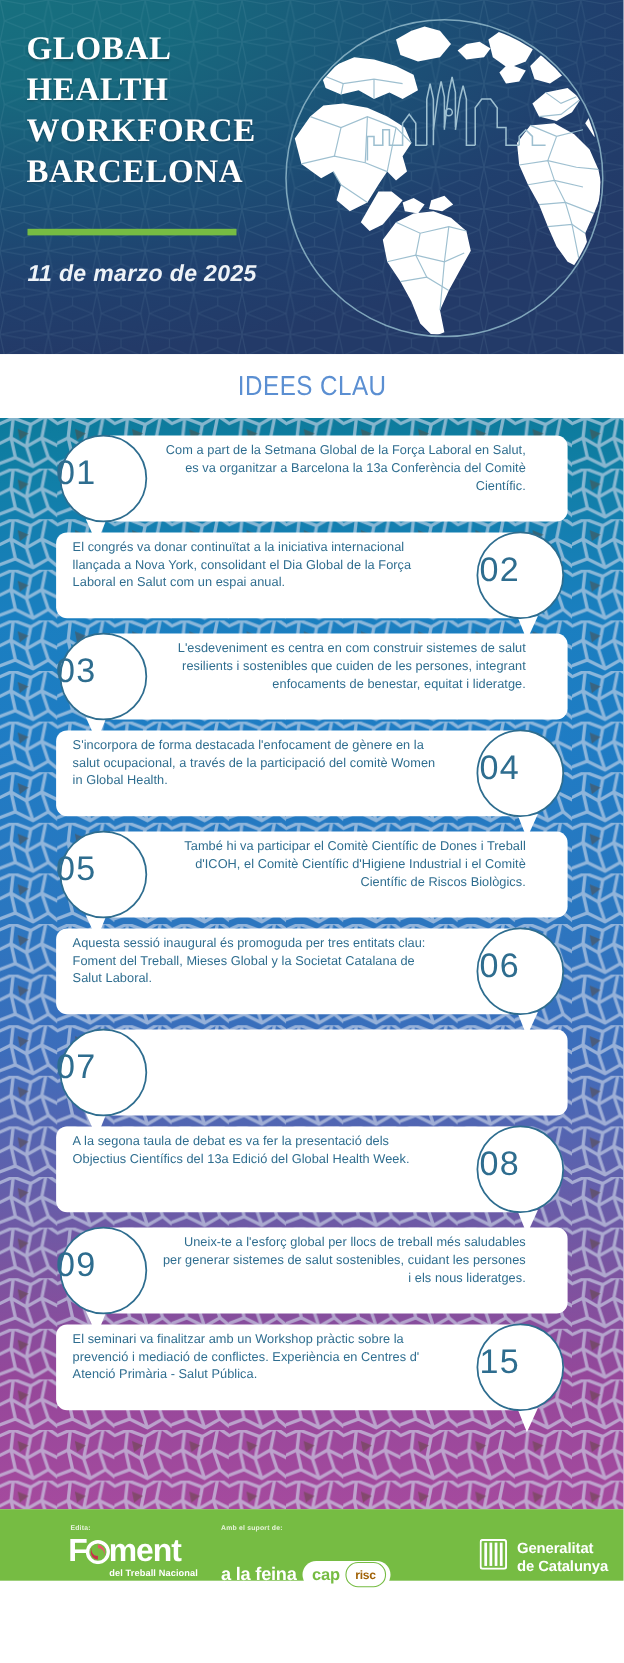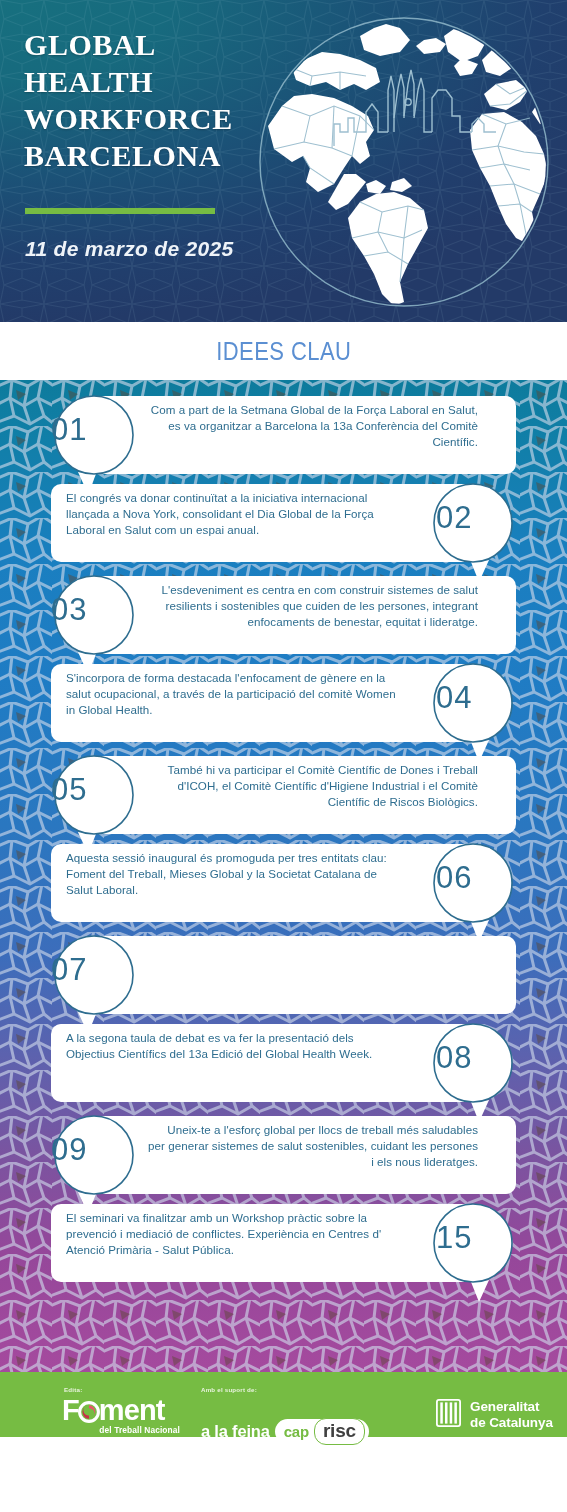--- a/index.html
+++ b/index.html
@@ -223,21 +223,21 @@
     margin-left: 5px;
   }
   .pill .cap { color: #76bc43; font-size: 15px; font-weight: 700; letter-spacing: -.2px; }
   .pill .risc-wrap {
     margin-left: 5px;
     border: 1.6px solid #76bc43;
     border-radius: 12px;
     padding: 1px 8px 2px 8px;
     background: #ffffff;
   }
-  .pill .risc { color: #404040; font-size: 19px; font-weight: 700; letter-spacing: -.2px; }
+  .pill .risc { color: #a16207; font-size: 11px; font-weight: 700; letter-spacing: -.2px; }
   .gen-text {
     color: #ffffff;
     font-size: 13.5px;
     font-weight: 700;
     line-height: 16px;
     letter-spacing: -.1px;
   }
 </style>
 </head>
 <body>

